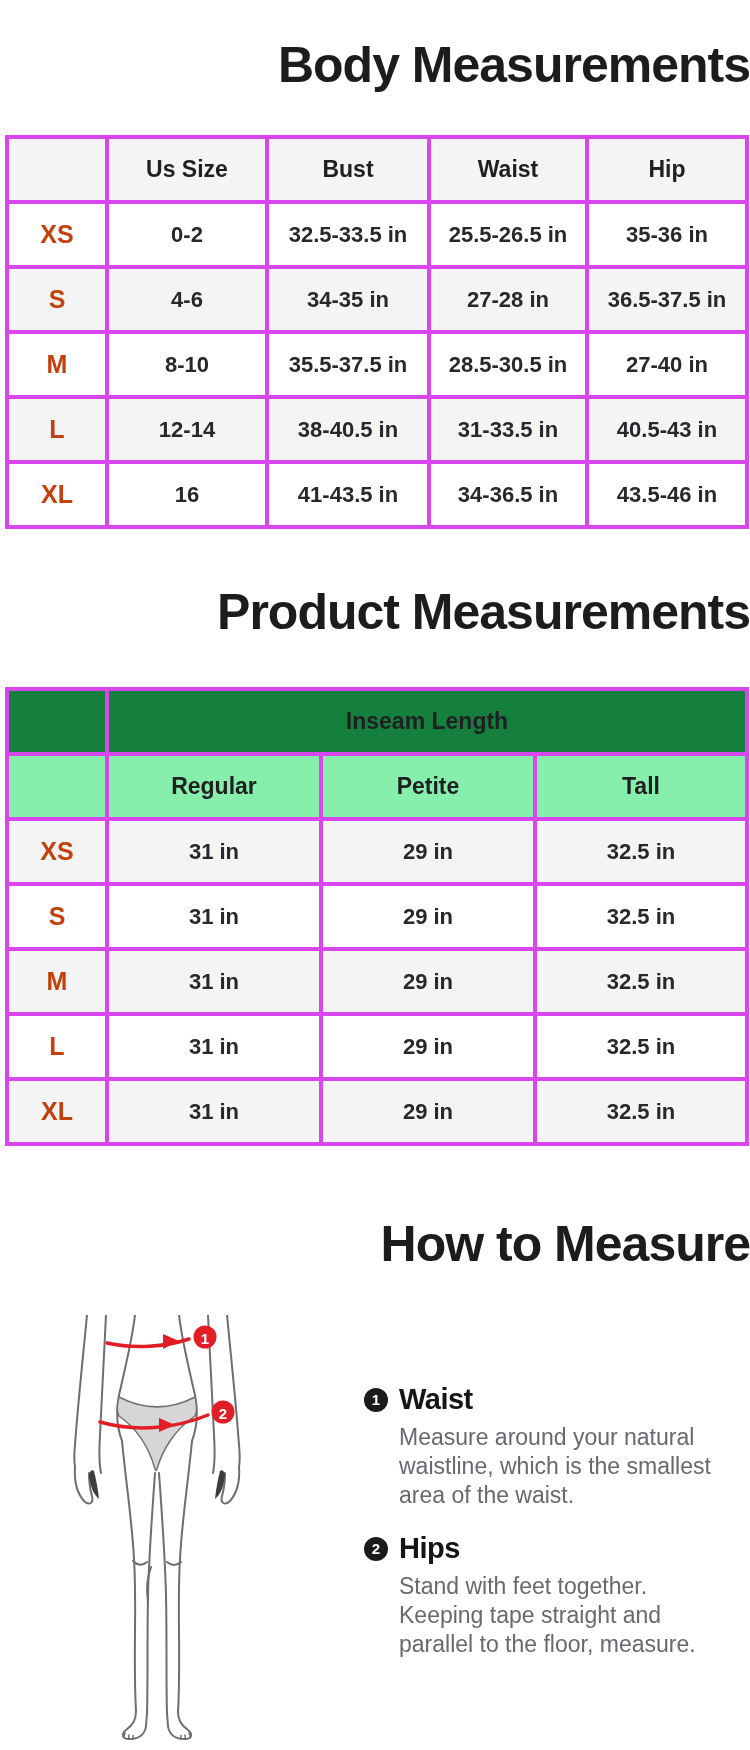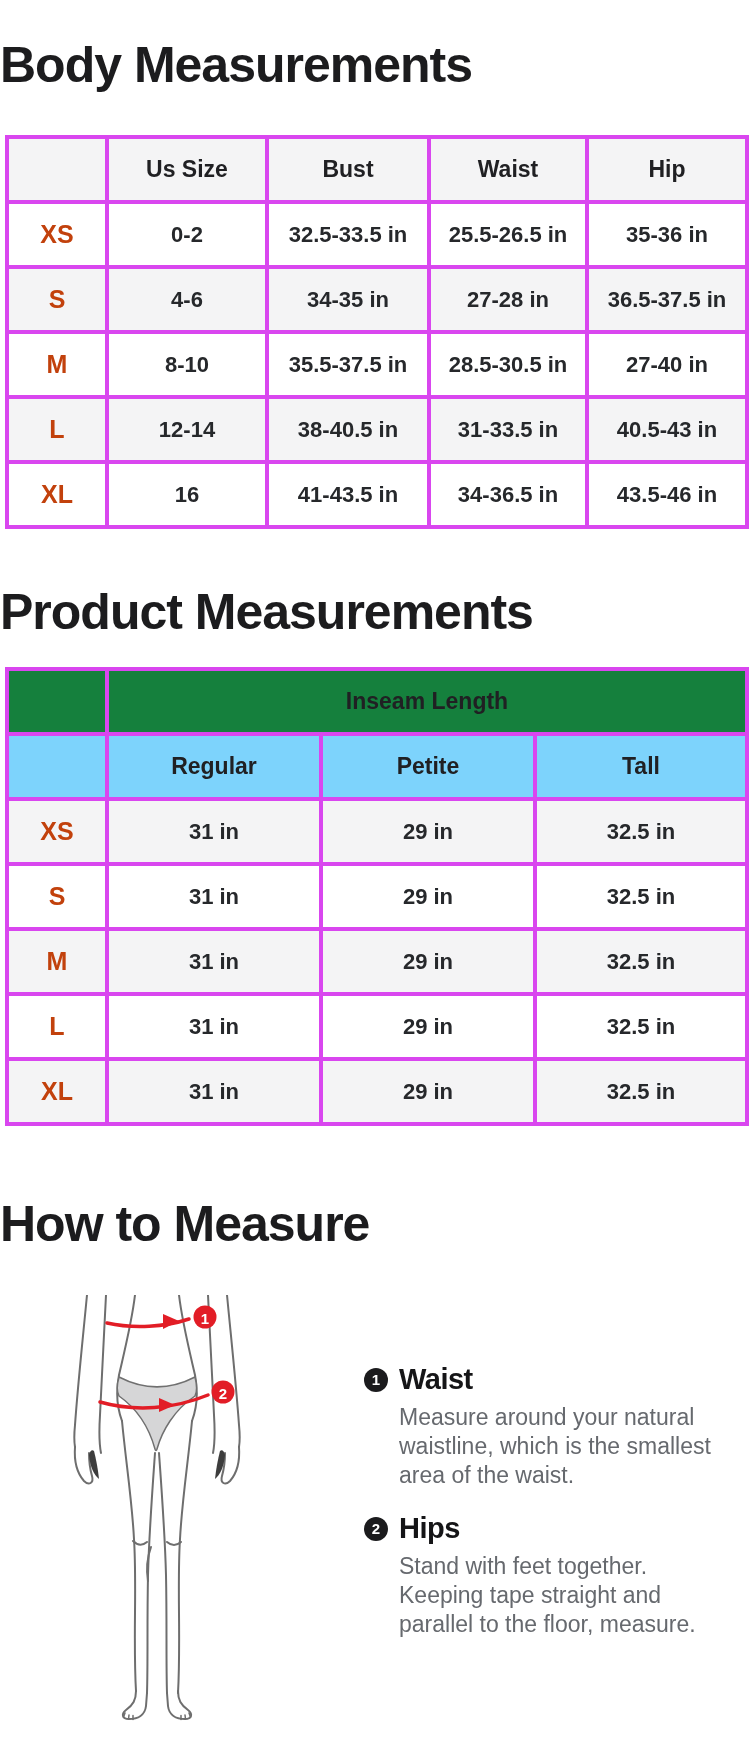--- a/index.html
+++ b/index.html
@@ -5,29 +5,29 @@
   * { box-sizing: border-box; margin: 0; padding: 0; }
   html, body { background: #ffffff; }
   body {
     width: 750px;
     height: 1750px;
     font-family: "Liberation Sans", "DejaVu Sans", sans-serif;
     color: #1d1d1d;
     overflow: hidden;
   }
   .section-title {
-    text-align: left;
+    text-align: right;
     font-size: 50px;
     line-height: 58px;
     font-weight: 700;
     letter-spacing: -1px;
     color: #1c1c1e;
   }
   .title-body    { margin-top: 36px; margin-bottom: 41px; }
-  .title-product { margin-top: 54px; margin-bottom: 26px; }
+  .title-product { margin-top: 54px; margin-bottom: 46px; }
   .title-how     { margin-top: 69px; margin-bottom: 42px; }
 
   table.size-table {
     border-collapse: collapse;
     margin: 0 5px;
     width: 740px;
     table-layout: fixed;
   }
   .size-table th, .size-table td {
     border: 4px solid #d946ef;
@@ -49,21 +49,21 @@
   .size-table td.row-label {
     font-size: 25px;
     font-weight: 700;
     color: #c2410c;
   }
   
   .table-body thead th { background: #f4f4f5; }
   .table-body tbody tr:nth-child(even) td { background: #f4f4f5; }
   
   .table-product thead tr:first-child th { background: #15803d; }
-  .table-product thead tr:nth-child(2) th { background: #7dd3fc; }
+  .table-product thead tr:nth-child(2) th { background: #86efac; }
   .table-product tbody tr:nth-child(odd) td { background: #f4f4f5; }
 
   .how-section {
     display: flex;
     align-items: flex-start;
     padding-left: 62px;
   }
   .figure-wrap { width: 190px; flex: 0 0 190px; }
   .instructions {
     margin-left: 112px;

